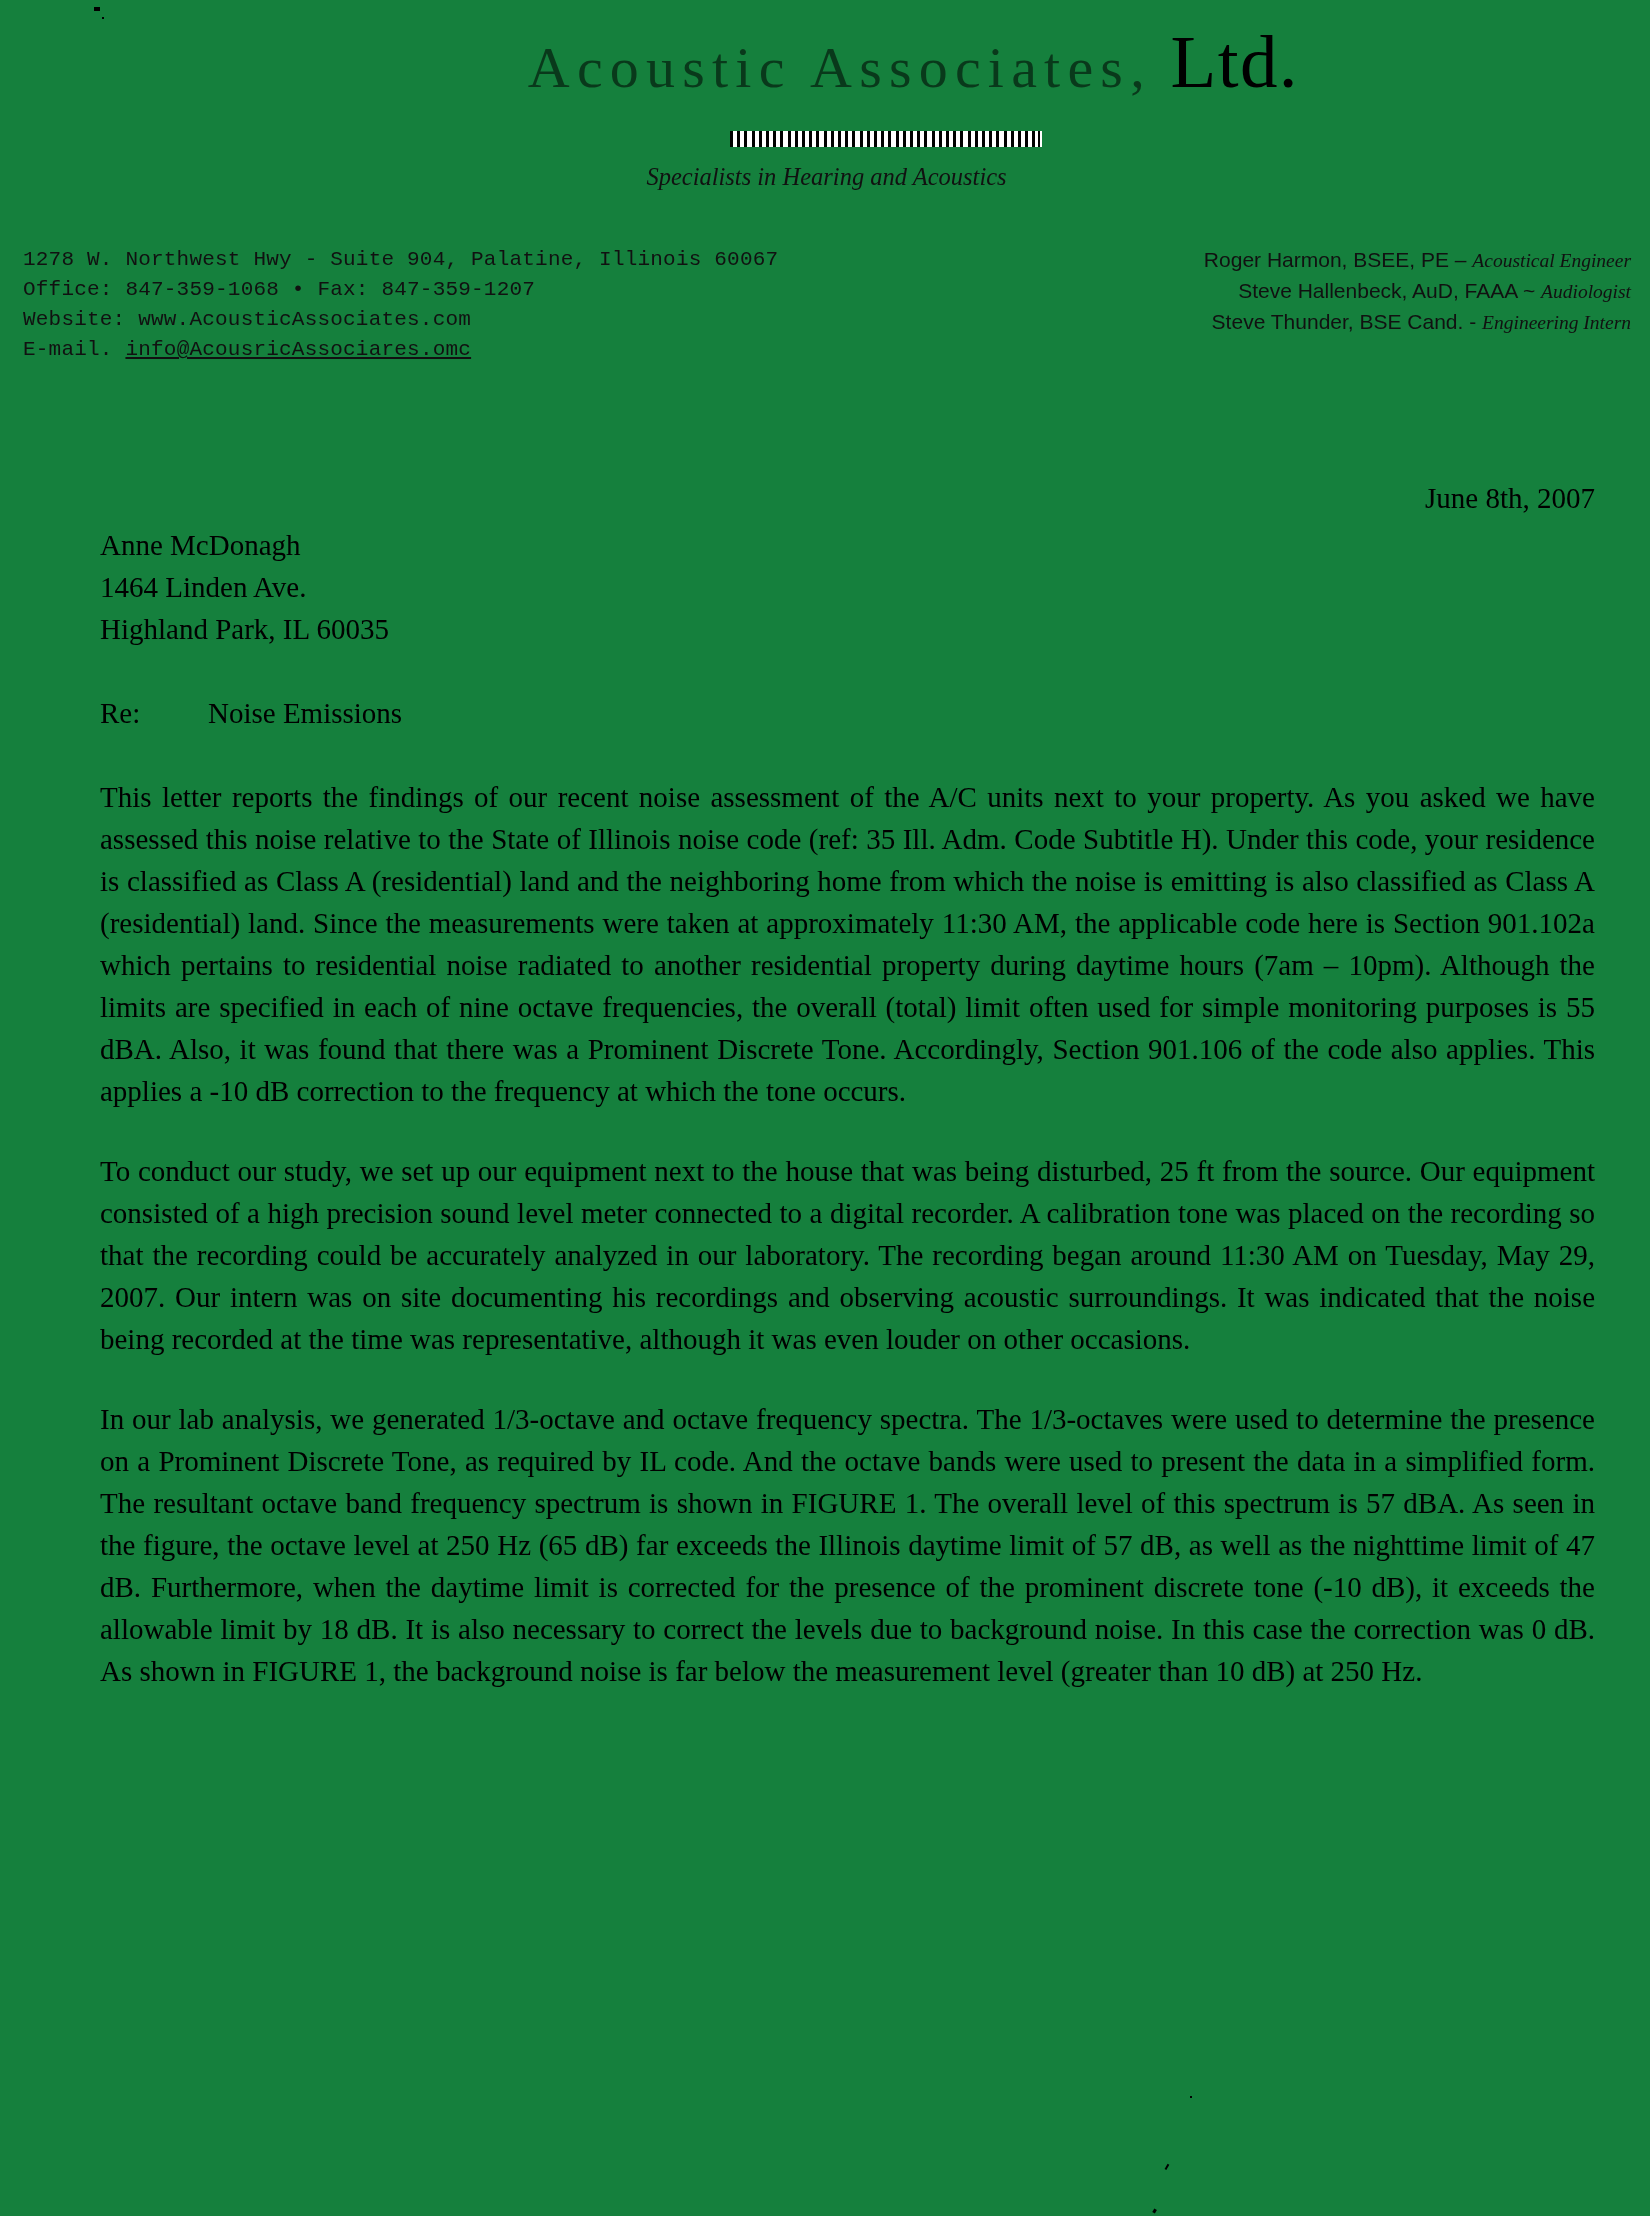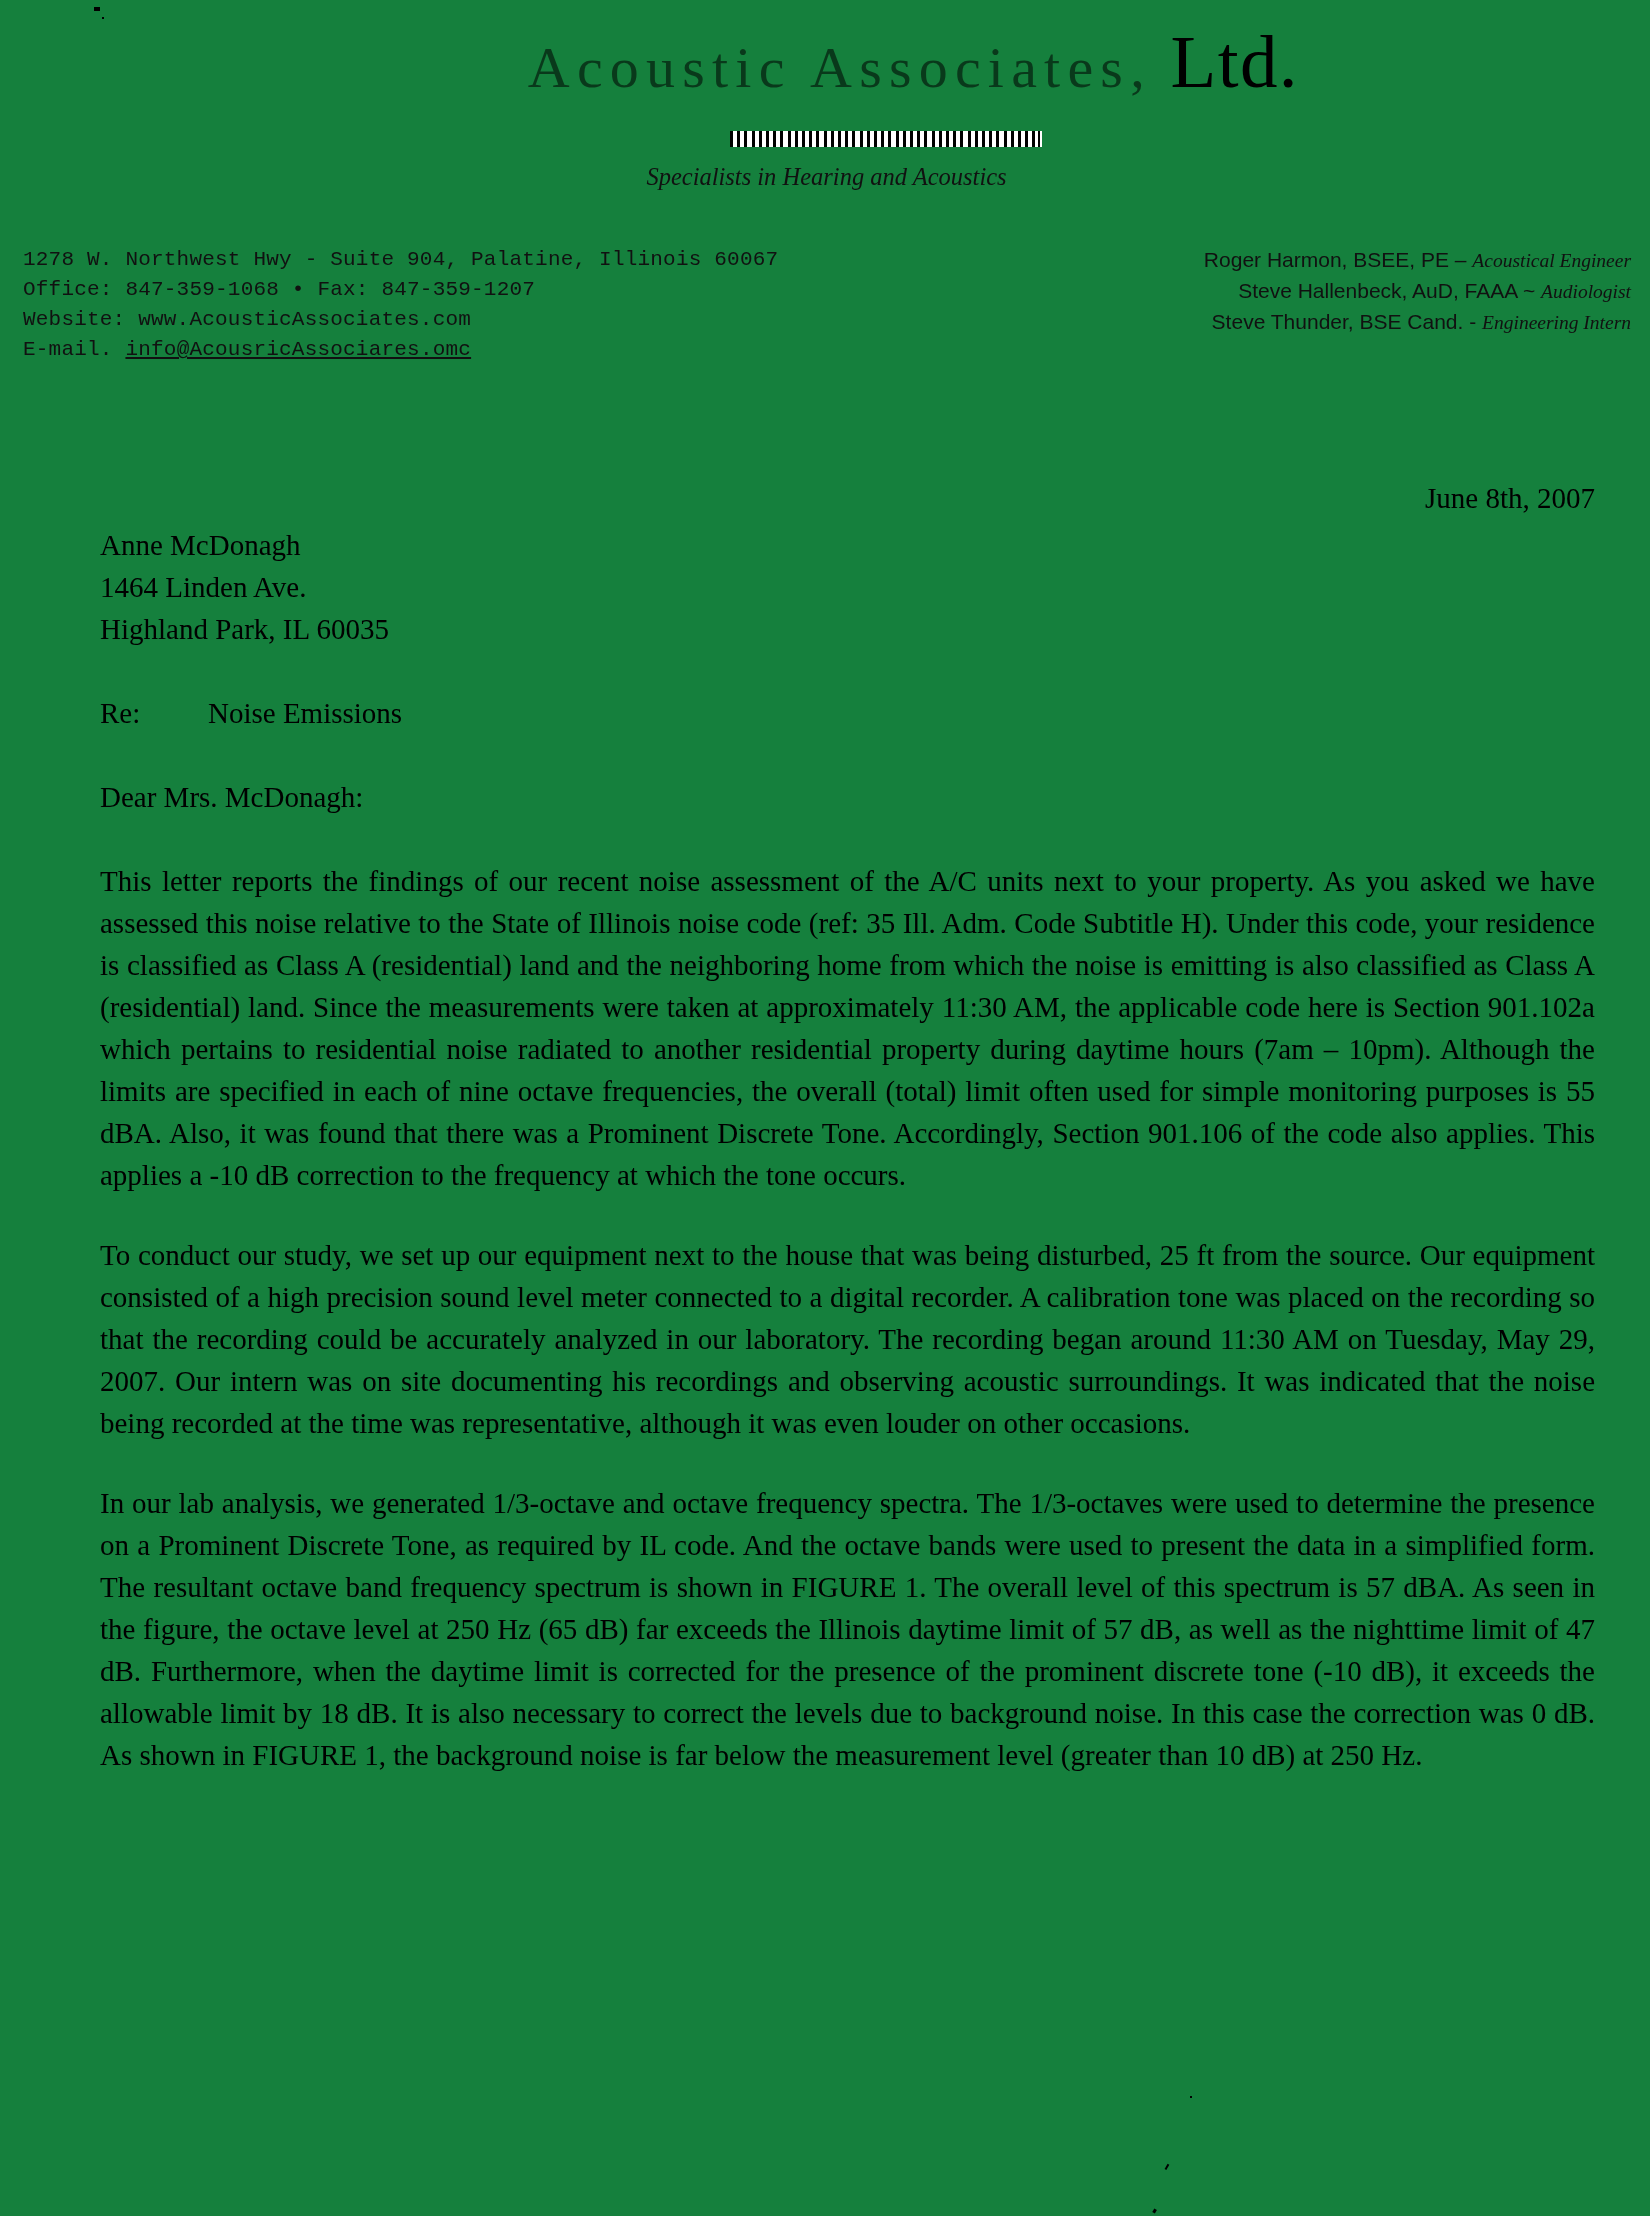--- a/index.html
+++ b/index.html
@@ -89,21 +89,20 @@
 
   <div class="letter">
     <div class="recipient">
       <div>Anne McDonagh</div>
       <div>1464 Linden Ave.</div>
       <div>Highland Park, IL  60035</div>
     </div>
     <div class="re">
       <span class="re-label">Re:</span><span>Noise Emissions</span>
     </div>
-    <div class="salutation">Dear Mrs. McDonagh:</div>
     <p class="para">This letter reports the findings of our recent noise assessment of the A/C units next to your property. As you asked we have assessed this noise relative to the State of Illinois noise code (ref: 35 Ill. Adm. Code Subtitle H).  Under this code, your residence is classified as Class A (residential) land and the neighboring home from which the noise is emitting is also classified as Class A (residential) land. Since the measurements were taken at approximately 11:30 AM, the applicable code here is Section 901.102a which pertains to residential noise radiated to another residential property during daytime hours (7am – 10pm). Although the limits are specified in each of nine octave frequencies, the overall (total) limit often used for simple monitoring purposes is 55 dBA. Also, it was found that there was a Prominent Discrete Tone. Accordingly, Section 901.106 of the code also applies. This applies a -10 dB correction to the frequency at which the tone occurs.</p>
     <p class="para">To conduct our study, we set up our equipment next to the house that was being disturbed, 25 ft from the source. Our equipment consisted of a high precision sound level meter connected to a digital recorder. A calibration tone was placed on the recording so that the recording could be accurately analyzed in our laboratory. The recording began around 11:30 AM on Tuesday, May 29, 2007. Our intern was on site documenting his recordings and observing acoustic surroundings. It was indicated that the noise being recorded at the time was representative, although it was even louder on other occasions.</p>
     <p class="para">In our lab analysis, we generated 1/3-octave and octave frequency spectra. The 1/3-octaves were used to determine the presence on a Prominent Discrete Tone, as required by IL code. And the octave bands were used to present the data in a simplified form. The resultant octave band frequency spectrum is shown in FIGURE 1. The overall level of this spectrum is 57 dBA. As seen in the figure, the octave level at 250 Hz (65 dB) far exceeds the Illinois daytime limit of 57 dB, as well as the nighttime limit of 47 dB. Furthermore, when the daytime limit is corrected for the presence of the prominent discrete tone (-10 dB), it exceeds the allowable limit by 18 dB. It is also necessary to correct the levels due to background noise. In this case the correction was 0 dB. As shown in FIGURE 1, the background noise is far below the measurement level (greater than 10 dB) at 250 Hz.</p>
   </div>
 
   <div class="speck" style="left:94px;top:7.2px;width:5.8px;height:3.6px;"></div>
   <div class="speck" style="left:102px;top:16.6px;width:2.2px;height:2.2px;"></div>
   <div class="speck" style="left:1190px;top:2096px;width:2.2px;height:2.2px;"></div>
   <div class="speck" style="left:1166px;top:2164px;width:2.2px;height:5.8px;transform:rotate(30deg);"></div>
   <div class="speck" style="left:1153px;top:2209px;width:2.9px;height:4.3px;transform:rotate(30deg);"></div>

